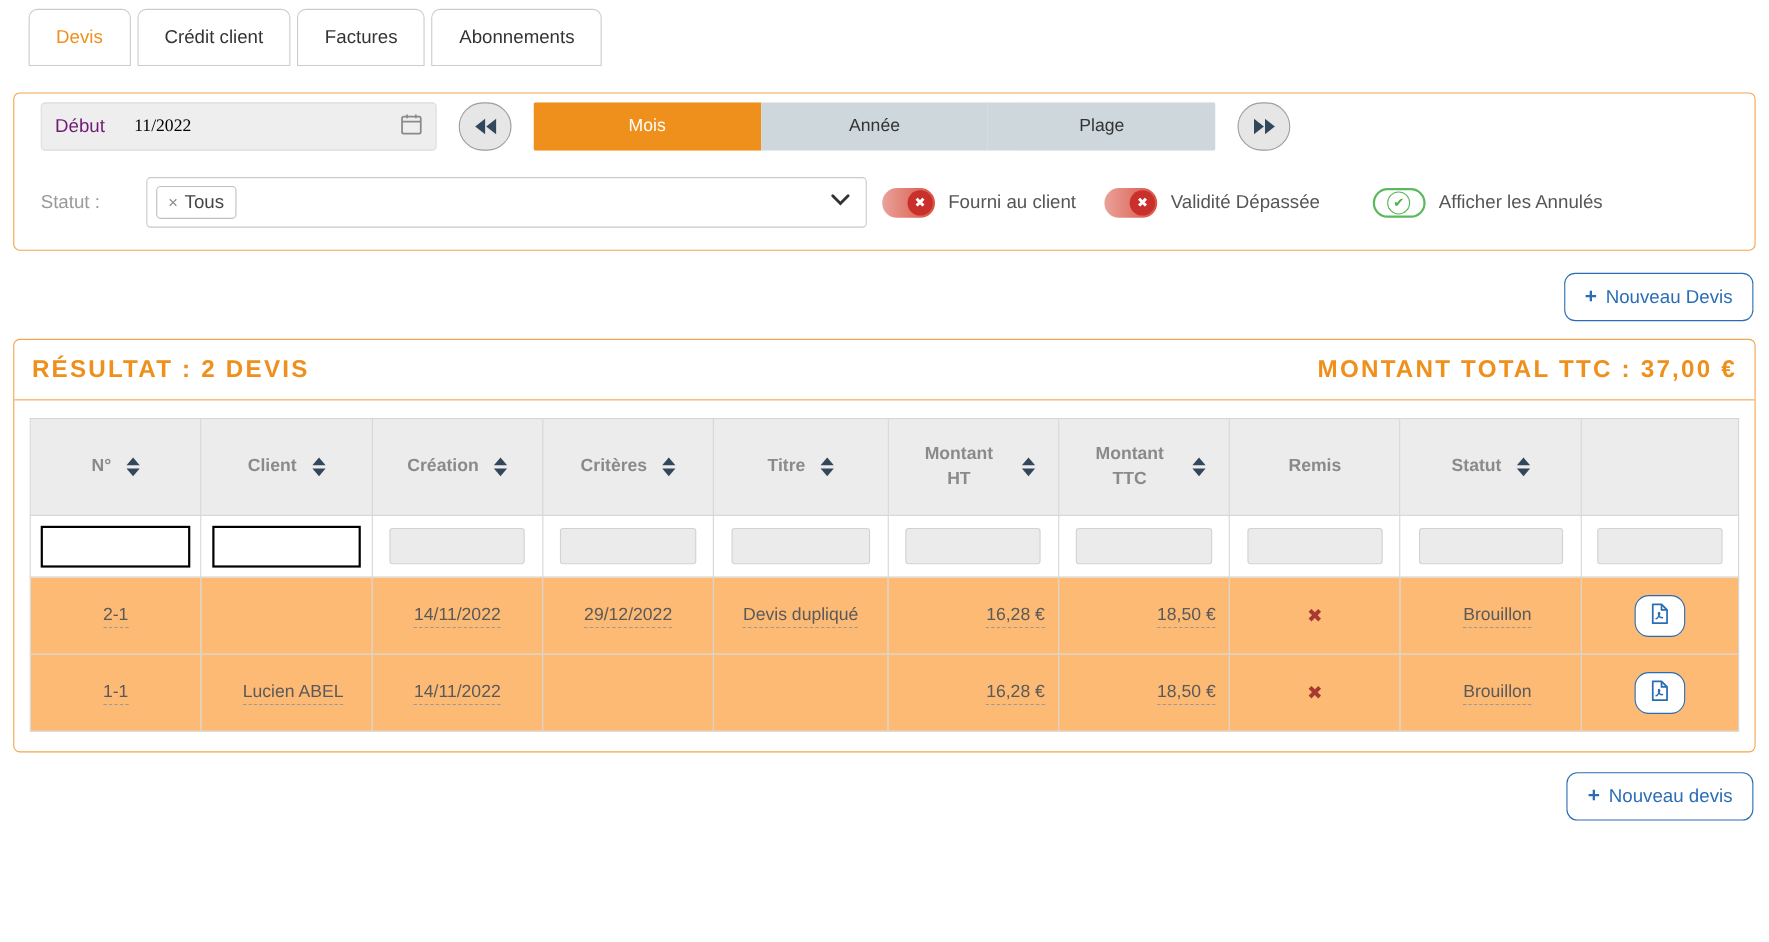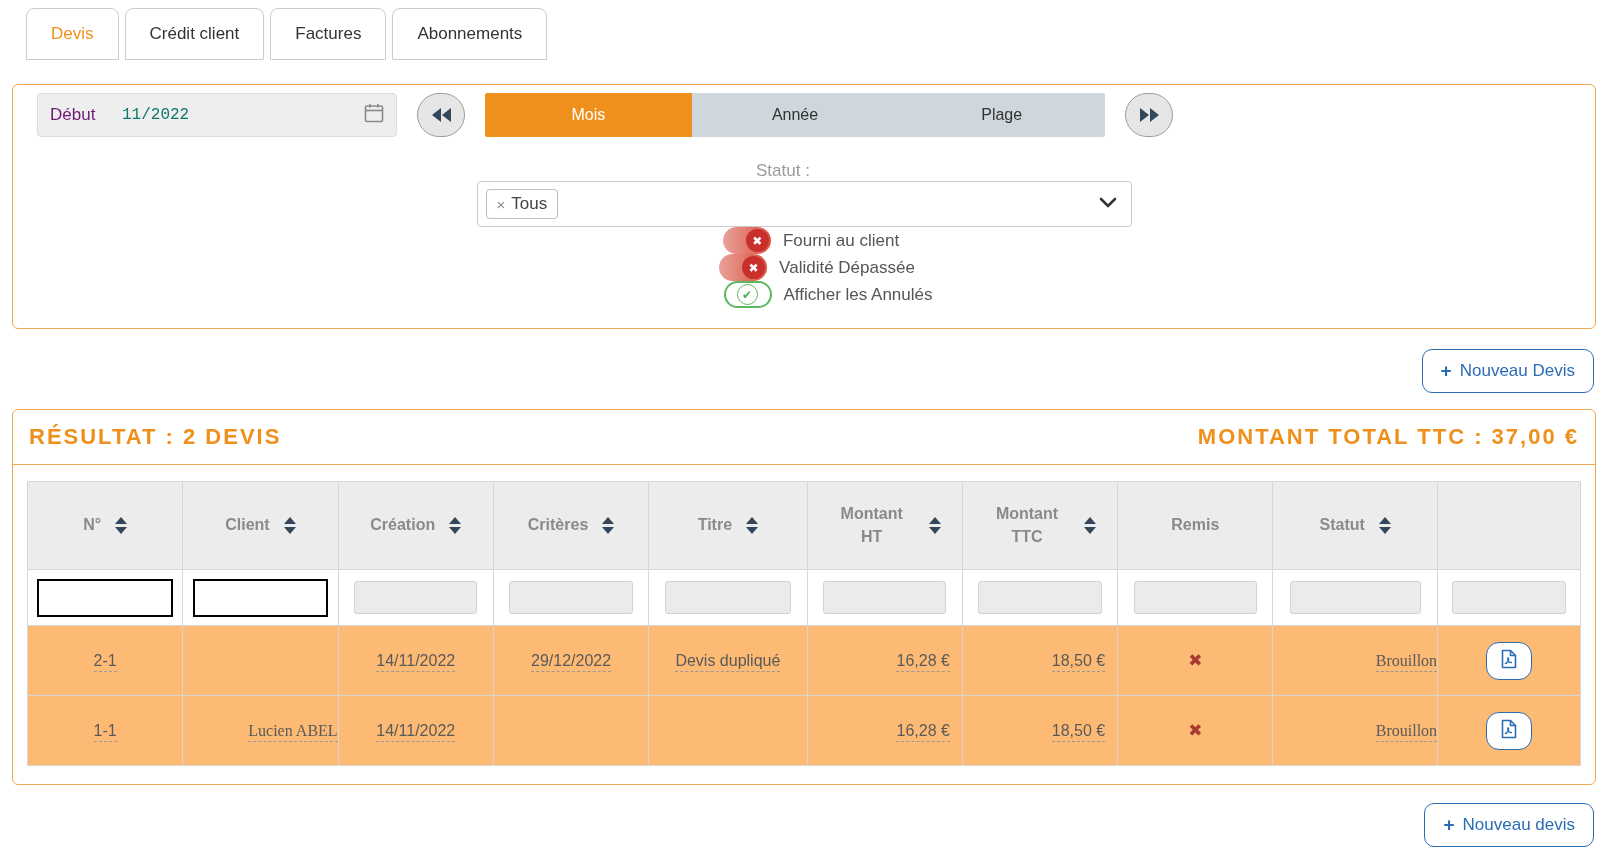--- a/index.html
+++ b/index.html
@@ -19,37 +19,37 @@
   .search-panel { margin-top:24px; }
   .panel-title-row { display:flex; align-items:center; justify-content:space-between;
     padding:16px 24px 12px 24px; }
   .panel-title { font-size:22px; color:#8c8c8c; }
   .collapse-btn { background:none; border:none; cursor:pointer; padding:4px; }
 
   .search-row { display:flex; align-items:center; padding:8px 24px; gap:20px; }
   .date-group { display:flex; align-items:center; width:360px; height:44px;
     background:#eeeeee; border:1px solid #dcdcdc; border-radius:4px; padding:0 12px; }
   .date-label { color:#701a75; font-size:17px; width:72px; }
-  .date-value { color:#0f766e; font-size:16px; flex:1; background:transparent; border:none; outline:none;
-    font-family:Liberation Mono, monospace; }
+  .date-value { color:#000000; font-size:16px; flex:1; background:transparent; border:none; outline:none;
+    font-family:Liberation Serif, serif; }
   .cal-icon { color:#8a8a8a; }
 
   .nav-btn { width:48px; height:44px; border-radius:22px; background:#e6e6e6;
     border:1px solid #9e9e9e; display:flex; align-items:center; justify-content:center;
     cursor:pointer; gap:1px; }
   .tri { width:0; height:0; border-top:7px solid transparent; border-bottom:7px solid transparent; }
   .tri-l { border-right:9px solid #33475b; }
   .tri-r { border-left:9px solid #33475b; }
 
   .segmented { display:flex; width:620px; height:44px; border-radius:2px; overflow:hidden; }
   .seg { flex:1; display:flex; align-items:center; justify-content:center;
     background:#cdd7dc; color:#333; font-size:16px; cursor:pointer; }
   .seg.active { background:#ef8f1c; color:#fff; }
 
-  .statut-row { padding-bottom:20px; margin-top:8px; gap:0;flex-direction:column; }
+  .statut-row { padding-bottom:20px; margin-top:8px; gap:0; }
   .statut-label { color:#9a9a9a; font-size:17px; width:96px; }
   .statut-select { width:655px; height:46px; background:#fff; border:1px solid #c9c9c9;
     border-radius:4px; display:flex; align-items:center; padding:0 14px 0 8px; cursor:pointer; }
   .statut-tagbox { flex:1; display:flex; align-items:center; }
   .tag { display:inline-flex; align-items:center; gap:6px; border:1px solid #bfbfbf;
     border-radius:4px; padding:4px 10px; font-size:17px; color:#444; background:#fff; }
   .tag .x { color:#888; font-size:15px; cursor:pointer; }
 
   .tgl-group { display:flex; align-items:center; gap:12px; margin-left:26px; }
   .tgl-group.first { margin-left:14px; }
@@ -90,21 +90,21 @@
   .sort-icon .up { border-bottom:7px solid #33475b; }
   .sort-icon .down { border-top:7px solid #33475b; }
 
   tr.filter-row td { height:56px; background:#fff; text-align:center; }
   .filter-input { width:80%; height:33px; background:#ebebeb; border:1px solid #d2d2d2;
     border-radius:3px; outline:none; font-family:inherit; }
   .filter-input.focused { width:88%; height:38px; background:#fff; border:2px solid #000; border-radius:0; }
 
   tr.data-row td { height:70px; color:#5a5a5a; font-size:16px; background:#fdba74; }
   .cell-center { text-align:center; }
-  .cell-left { text-align:right; padding-left:12px;font-family:Liberation Serif, serif; }
+  .cell-left { text-align:center; padding-left:12px; }
   .cell-right { text-align:right; padding-right:12px; }
   .editable { border-bottom:1px dashed #9a9a9a; padding-bottom:2px; cursor:pointer; }
   .remis-x { color:#a63a32; font-weight:bold; font-size:17px; }
 
   .pdf-btn { width:46px; height:38px; border:1px solid #2a6db5; border-radius:13px;
     background:#fff; display:inline-flex; align-items:center; justify-content:center; cursor:pointer; }
 
   .bottom-action { margin:18px 2px 0 0; }
 </style>
 </head>

